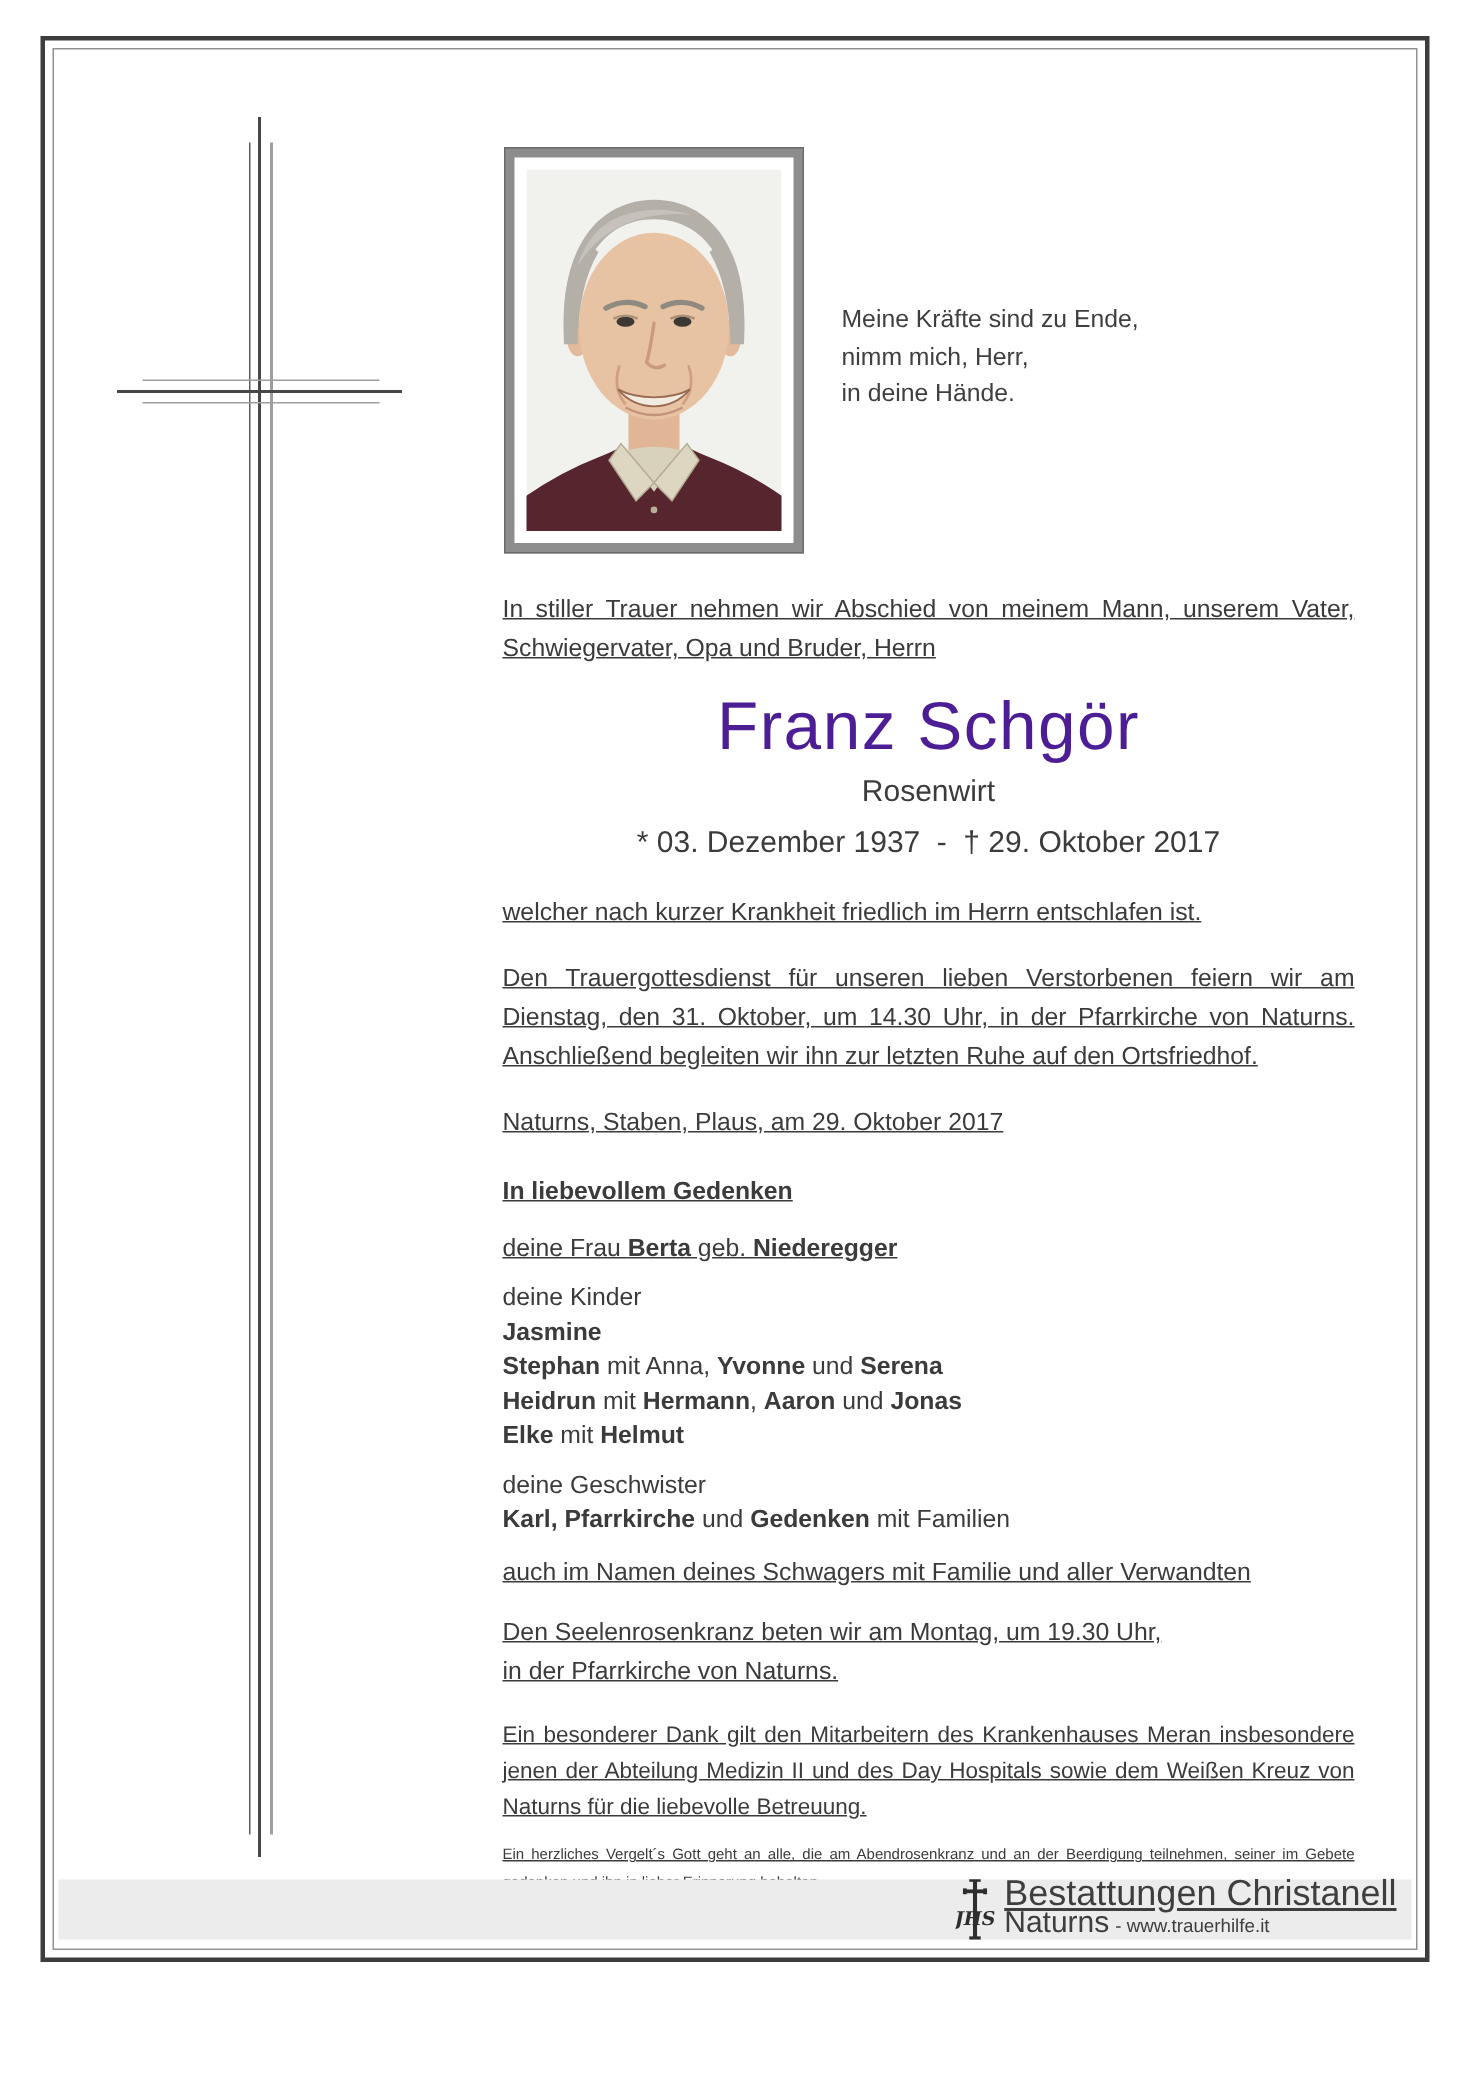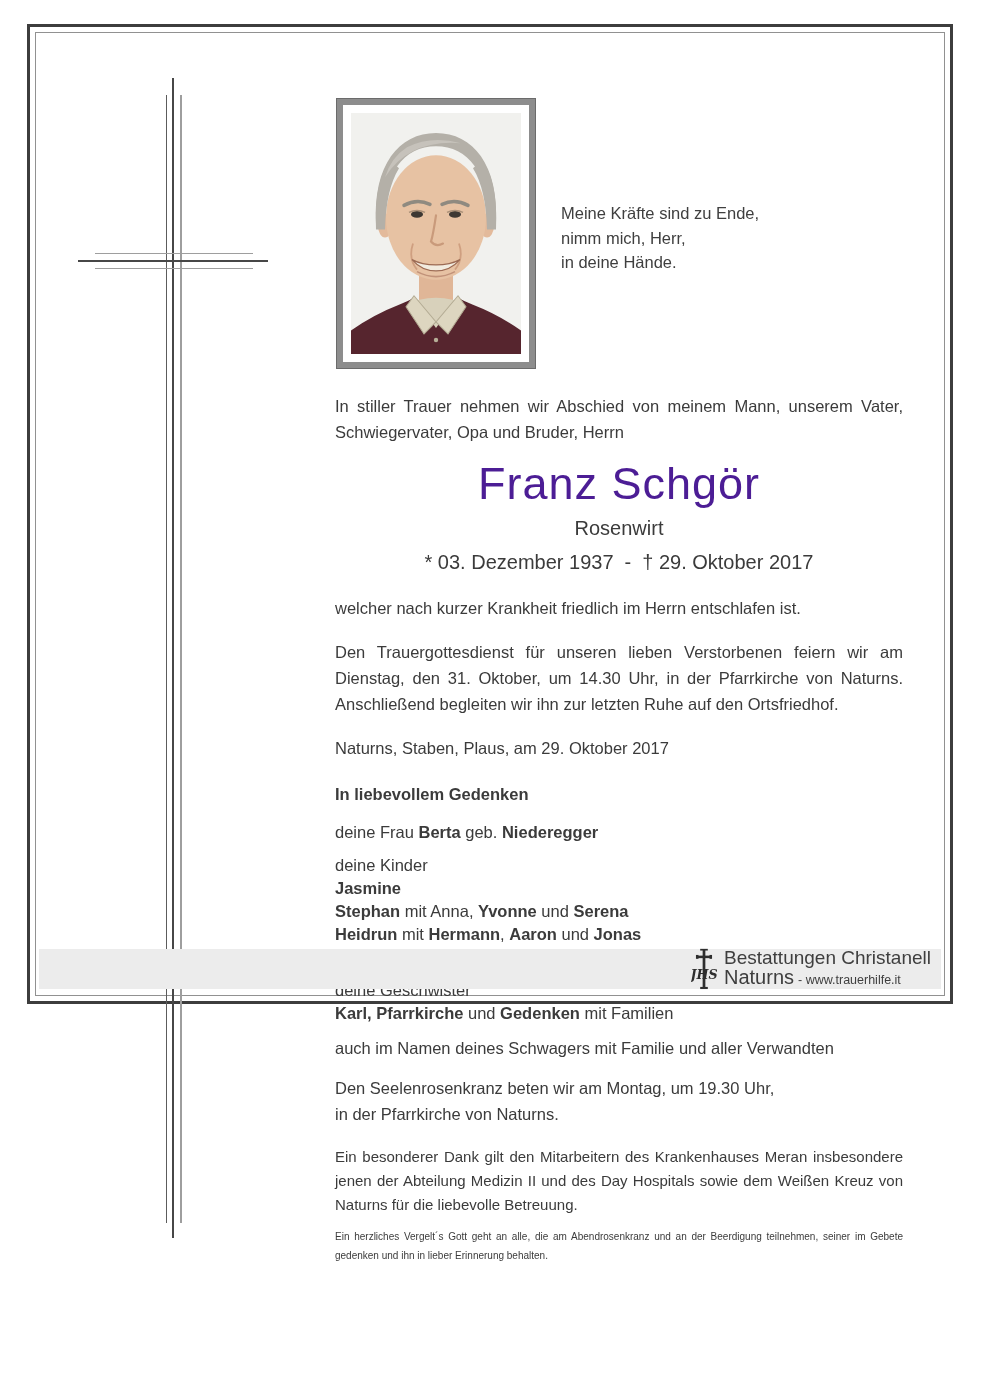--- a/index.html
+++ b/index.html
@@ -2,21 +2,21 @@
 <html><head>
 <meta charset="utf-8">
 <style>
   html,body { margin:0; padding:0; background:#ffffff; }
   body {
     width:982px; height:1389px; position:relative;
     font-family:"Liberation Sans","DejaVu Sans",sans-serif;
     color:#3b3b3b; overflow:hidden;
   }
   .card {
-    position:absolute; left:27px; top:24px; width:926px; height:980px;
+    position:absolute; left:27px; top:24px; width:926px; height:1284px;
     border:3px solid #3d3d3d; box-sizing:border-box; background:#fff;
   }
   .pinstripe { position:absolute; inset:5px; border:1px solid #919191; pointer-events:none; }
 
   
   .cl { position:absolute; }
   .cl.v1 { left:136px; top:68px;  width:1px; height:1128px; background:#5c5c5c; }
   .cl.v2 { left:142px; top:51px;  width:2px; height:1160px; background:#474747; }
   .cl.v3 { left:150px; top:68px;  width:2px; height:1128px; background:#9e9e9e; }
   .cl.h1 { left:65px;  top:226px; width:158px; height:1px; background:#9e9e9e; }
@@ -29,21 +29,21 @@
     border:1px solid #6b6b6b; background:#8d8d8d; padding:6px;
   }
   .photo-mat { background:#ffffff; padding:8px; }
   .portrait { display:block; width:170px; height:241px; }
 
   
   .quote { position:absolute; left:531px; top:174px; font-size:16.5px; line-height:24.5px; color:#3f3f3f; }
 
   
   .content { position:absolute; left:305px; top:366px; width:568px; }
-  .p { margin:0 0 18px; font-size:16.5px; line-height:26px; }
+  .p { margin:0 0 18px; font-size:16.5px; line-height:26px;text-decoration:underline; }
   .justify { text-align:justify; }
   .bold { font-weight:700; }
   .prewrap { white-space:pre-line; }
   .name {
     margin:12px 0 0; font-size:45px; line-height:50px; font-weight:400;
     letter-spacing:1px; text-align:center; color:#4c1d95;
   }
   .subtitle { margin-top:4px; font-size:20px; line-height:30px; text-align:center; }
   .dates { margin-top:6px; margin-bottom:20px; font-size:20px; line-height:26px; text-align:center; }
   .date-sep { margin:0 11px; }
@@ -59,21 +59,21 @@
   .p-vergelt { font-size:10px; line-height:19px; margin-bottom:0; }
 
   
   .band {
     position:absolute; left:9px; right:9px; bottom:12px; height:40px;
     background:#ececec; display:flex; align-items:center; justify-content:flex-end;
     padding-right:10px; box-sizing:border-box; gap:7px; z-index:2;
   }
   .ihs { width:26px; height:44px; flex:0 0 auto; margin-top:2px; }
   .band-text { text-align:left; color:#3e3e3e; }
-  .band-line1 { font-size:19px; line-height:20px; }
+  .band-line1 { font-size:24px; line-height:20px;text-decoration:underline; }
   .band-line2 { font-size:20px; line-height:19px; }
   .site { font-size:12.5px; margin-left:4px; }
 </style>
 </head>
 <body>
 
 <div class="card">
   <div class="pinstripe"></div>
 
   <div>

